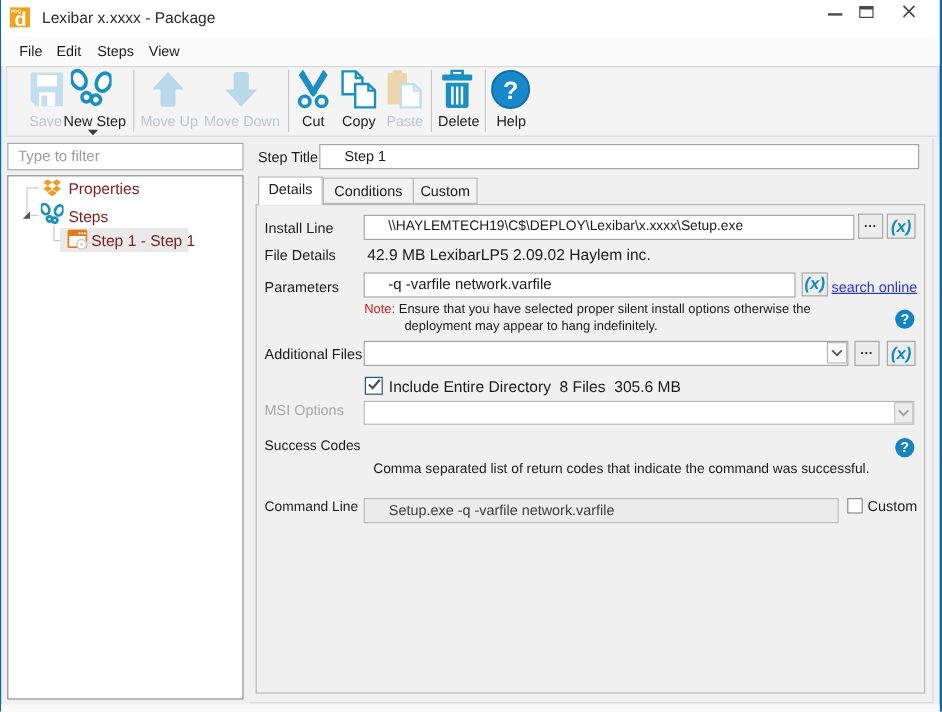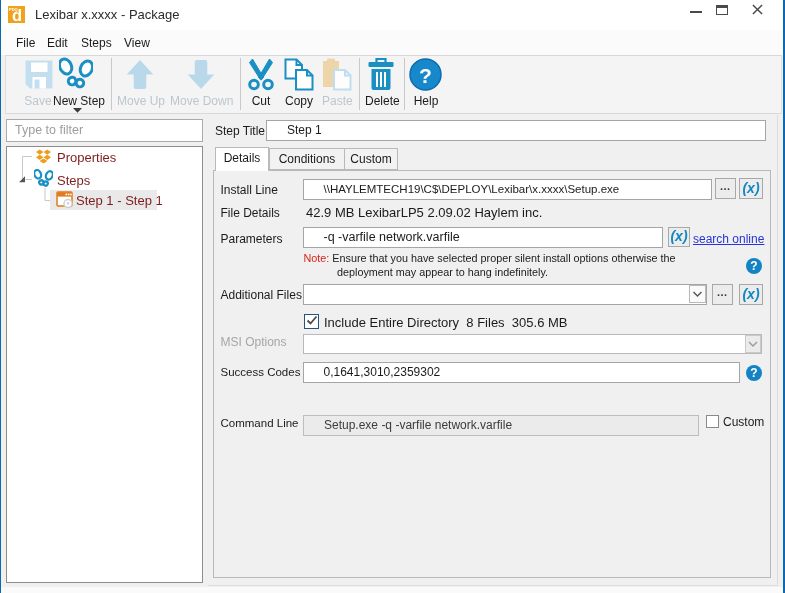--- a/index.html
+++ b/index.html
@@ -233,21 +233,21 @@
 
   <div class="flabel dis" style="left:219.5px;top:335px">MSI Options</div>
   <div class="abs" style="left:302px;top:333.8px;width:459px;height:20px;background:#fff;border:1px solid #b9b9b9"></div>
   <div class="abs" style="left:744.4px;top:334.8px;width:15.6px;height:18px;background:#ebebeb;border:1px solid #c9c9c9">
     <svg width="14" height="16">
         <path d="M3 6 l4 4 l4 -4" stroke="#9a9a9a" stroke-width="1.4" fill="none"></path>
       </svg>
   </div>
 
   <div class="flabel" style="left:219.5px;top:366px;font-size:11.5px">Success Codes</div>
-  <div class="tbox" style="left:301.5px;top:361.5px;width:437px;height:21px">0,1641,3010,2359302</div>
   <div class="qcircle abs" style="left:744.9px;top:364.5px">?</div>
 
+  <div class="flabel" style="left:310px;top:385px;font-size:11.5px">Comma separated list of return codes that indicate the command was successful.</div>
 
   <div class="flabel" style="left:219.5px;top:417px;font-size:11.5px">Command Line</div>
   <div class="tbox" style="left:302px;top:414.5px;width:396px;height:21px;background:#ebebeb;border-color:#bdbdbd;color:#3c3c3c">Setup.exe -q -varfile network.varfile</div>
   <div class="abs" style="left:705px;top:415px;width:13px;height:13px;background:#fff;border:1px solid #8a8a8a"></div>
   <div class="flabel" style="left:722px;top:415px">Custom</div>
 </div>
 
 </body></html>

